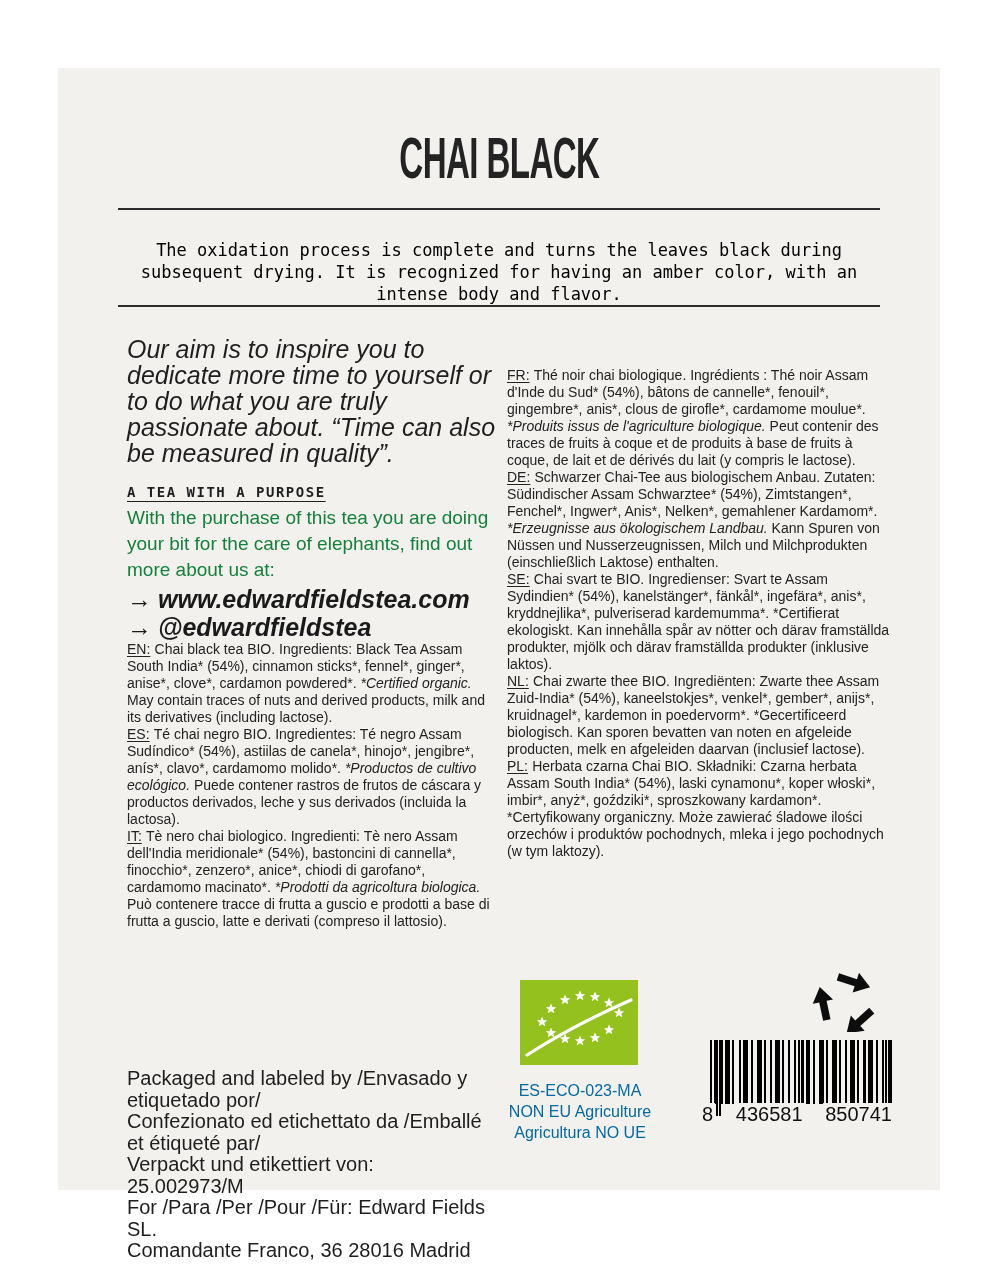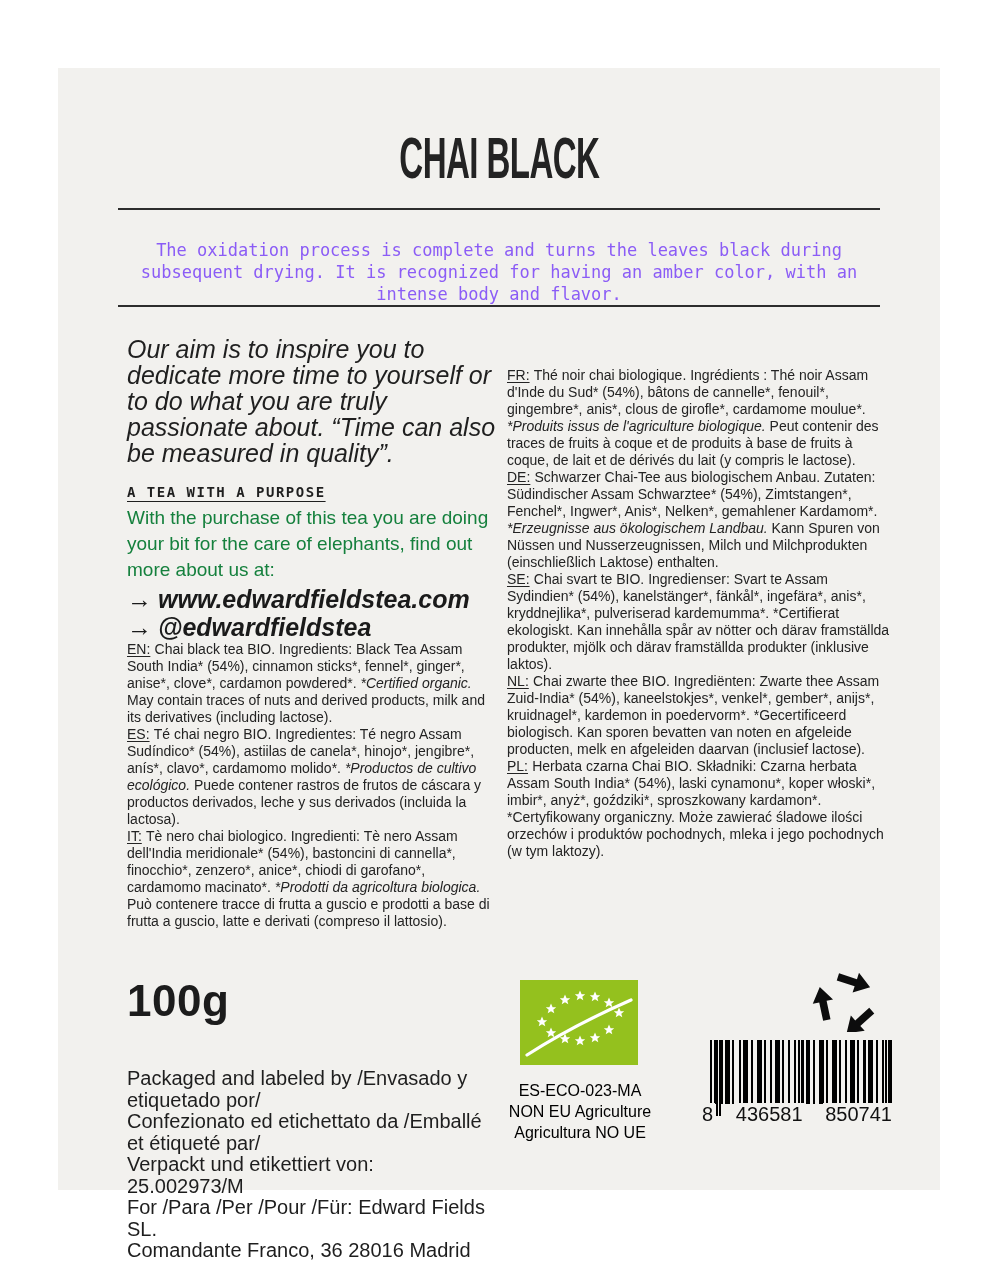--- a/index.html
+++ b/index.html
@@ -19,21 +19,21 @@
     display:inline-block;font-weight:700;font-size:57px;line-height:1;
     color:#232323;transform:scaleX(0.58);transform-origin:center;
     letter-spacing:-1px;white-space:nowrap;
   }
   .rule{position:absolute;left:60px;right:60px;height:2px;background:#2d2d2d;}
   .rule-top{top:140px;}
   .rule-bottom{top:237px;}
   .description{
     position:absolute;left:70px;top:154px;width:742px;text-align:center;
     font-family:"DejaVu Sans Mono",monospace;font-size:17px;line-height:22px;
-    color:#8b5cf6;
+    color:#000000;
   }
   
   .col{position:absolute;top:262px;font-size:14px;line-height:17px;color:#232323;}
   .col-left{left:69px;width:370px;}
   .col-right{left:449px;width:386px;margin-top:31px;}
   .intro{
     font-style:italic;font-size:25px;line-height:26px;margin:6px 0 18px 0;color:#1f1f1f;
   }
   .purpose-heading{
     font-family:"DejaVu Sans Mono",monospace;font-size:14px;letter-spacing:1.5px;
@@ -46,21 +46,21 @@
   .col-right .ing-block{margin-top:6px;}
   .ing{margin:0;}
   .ing .code{text-decoration:underline;text-underline-offset:2px;margin-right:.3em;}
   .ing .it{font-style:italic;}
   
   .weight{position:absolute;left:69px;top:908px;font-size:44px;font-weight:600;color:#1c1c1c;letter-spacing:.5px;}
   .packaging{position:absolute;left:69px;top:1000px;width:360px;font-size:20px;line-height:21.5px;color:#1e1e1e;}
   .eu-logo{position:absolute;left:462px;top:912px;width:118px;height:85px;}
   .organic-text{
     position:absolute;left:424px;top:1012px;width:196px;text-align:center;
-    font-size:16px;line-height:21px;color:#000000;
+    font-size:16px;line-height:21px;color:#0369a1;
   }
   .recycle{position:absolute;left:748px;top:900px;width:84px;height:64px;}
   .barcode{position:absolute;left:652px;top:972px;width:182px;}
   .barcode-bars{
     width:182px;height:64px;
     background:linear-gradient(to right,
       #000 0 2px,#f2f1ee 2px 4px,#000 4px 6px,#f2f1ee 6px 10px,#000 10px 13px,#f2f1ee 13px 15px,
       #000 15px 20px,#f2f1ee 20px 22px,#000 22px 24px,#f2f1ee 24px 29px,#000 29px 31px,#f2f1ee 31px 33px,
       #000 33px 38px,#f2f1ee 38px 41px,#000 41px 43px,#f2f1ee 43px 47px,#000 47px 52px,#f2f1ee 52px 54px,
       #000 54px 56px,#f2f1ee 56px 60px,#000 60px 62px,#f2f1ee 62px 65px,#000 65px 70px,#f2f1ee 70px 72px,
@@ -111,21 +111,20 @@
   <div class="col col-right">
     <div class="ing-block">
       <p class="ing"><span class="code">FR:</span><span>Thé noir chai biologique. Ingrédients : Thé noir Assam d'Inde du Sud* (54%), bâtons de cannelle*, fenouil*, gingembre*, anis*, clous de girofle*, cardamome moulue*. </span><span class="it">*Produits issus de l'agriculture biologique.</span><span> Peut contenir des traces de fruits à coque et de produits à base de fruits à coque, de lait et de dérivés du lait (y compris le lactose).</span></p>
       <p class="ing"><span class="code">DE:</span><span>Schwarzer Chai-Tee aus biologischem Anbau. Zutaten: Südindischer Assam Schwarztee* (54%), Zimtstangen*, Fenchel*, Ingwer*, Anis*, Nelken*, gemahlener Kardamom*. </span><span class="it">*Erzeugnisse aus ökologischem Landbau.</span><span> Kann Spuren von Nüssen und Nusserzeugnissen, Milch und Milchprodukten (einschließlich Laktose) enthalten.</span></p>
       <p class="ing"><span class="code">SE:</span><span>Chai svart te BIO. Ingredienser: Svart te Assam Sydindien* (54%), kanelstänger*, fänkål*, ingefära*, anis*, kryddnejlika*, pulveriserad kardemumma*. *Certifierat ekologiskt. Kan innehålla spår av nötter och därav framställda produkter, mjölk och därav framställda produkter (inklusive laktos).</span></p>
       <p class="ing"><span class="code">NL:</span><span>Chai zwarte thee BIO. Ingrediënten: Zwarte thee Assam Zuid-India* (54%), kaneelstokjes*, venkel*, gember*, anijs*, kruidnagel*, kardemon in poedervorm*. *Gecertificeerd biologisch. Kan sporen bevatten van noten en afgeleide producten, melk en afgeleiden daarvan (inclusief lactose).</span></p>
       <p class="ing"><span class="code">PL:</span><span>Herbata czarna Chai BIO. Składniki: Czarna herbata Assam South India* (54%), laski cynamonu*, koper włoski*, imbir*, anyż*, goździki*, sproszkowany kardamon*. *Certyfikowany organiczny. Może zawierać śladowe ilości orzechów i produktów pochodnych, mleka i jego pochodnych (w tym laktozy).</span></p>
     </div>
   </div>
 
-  <div class="weight">100g</div>
 
   <div class="packaging">
     <div>Packaged and labeled by /Envasado y etiquetado por/</div>
     <div>Confezionato ed etichettato da /Emballé et étiqueté par/</div>
     <div>Verpackt und etikettiert von: 25.002973/M</div>
     <div>For /Para /Per /Pour /Für: Edward Fields SL.</div>
     <div>Comandante Franco, 36 28016 Madrid</div>
   </div>
 
   <div class="eu-logo">

